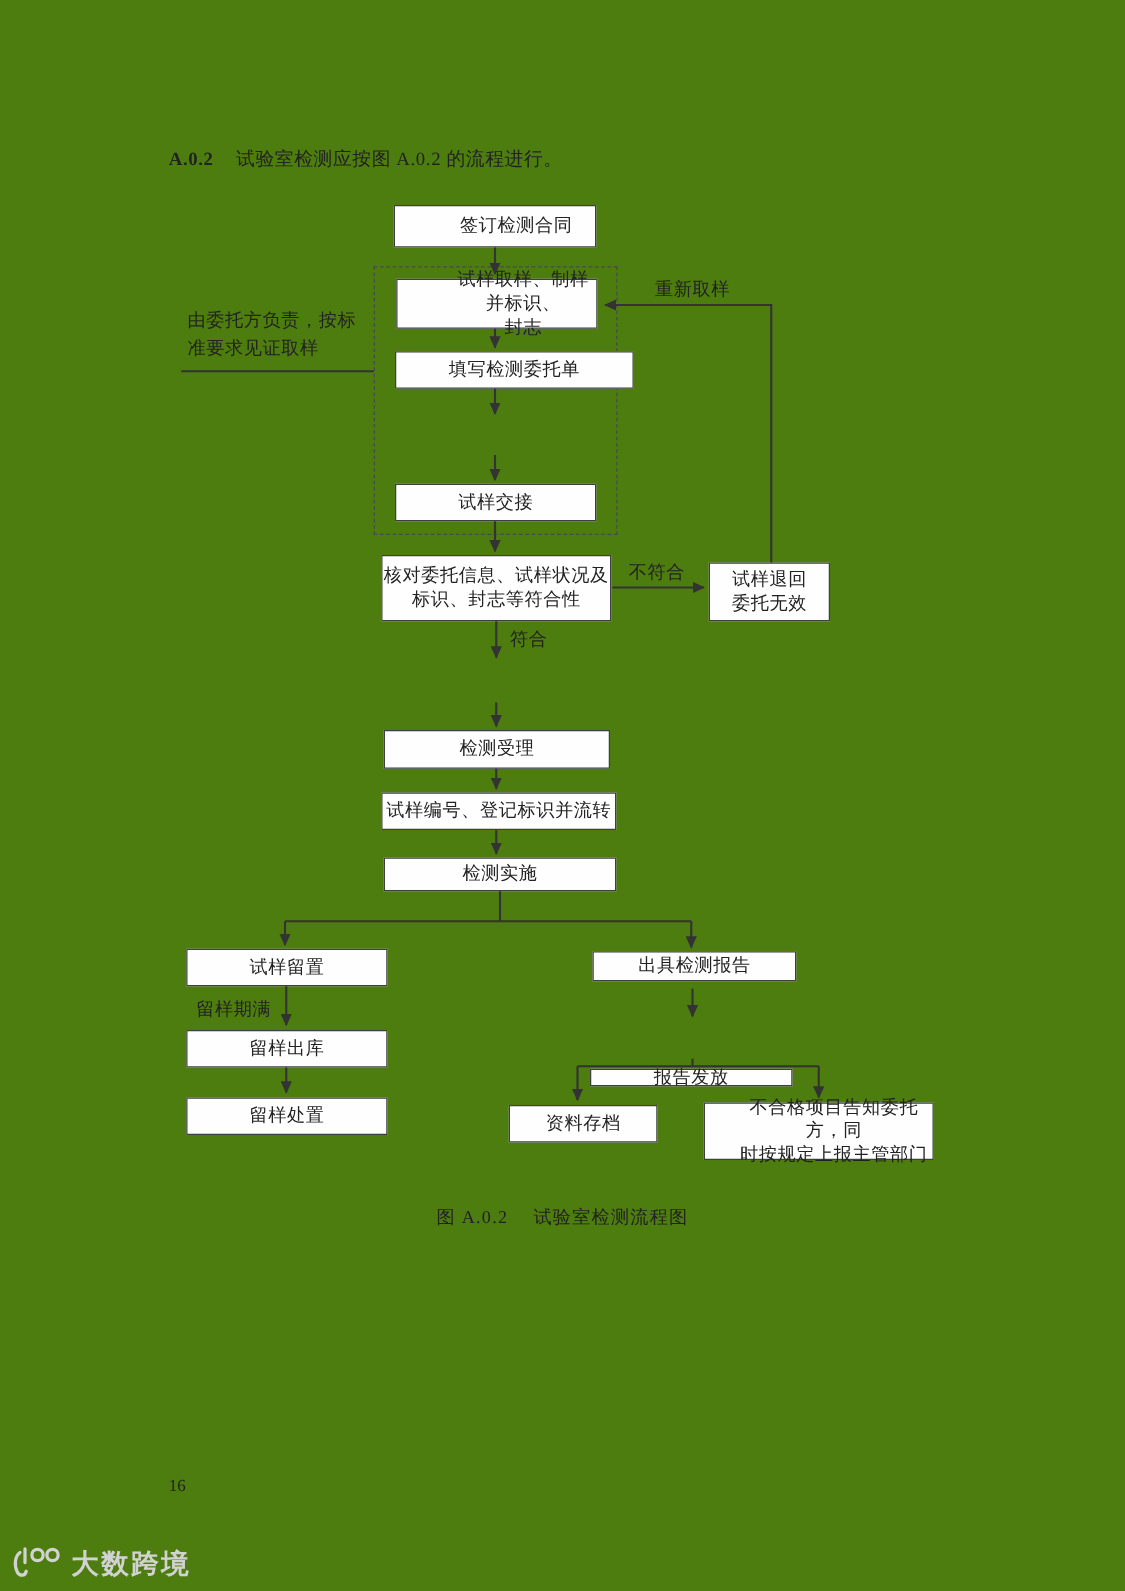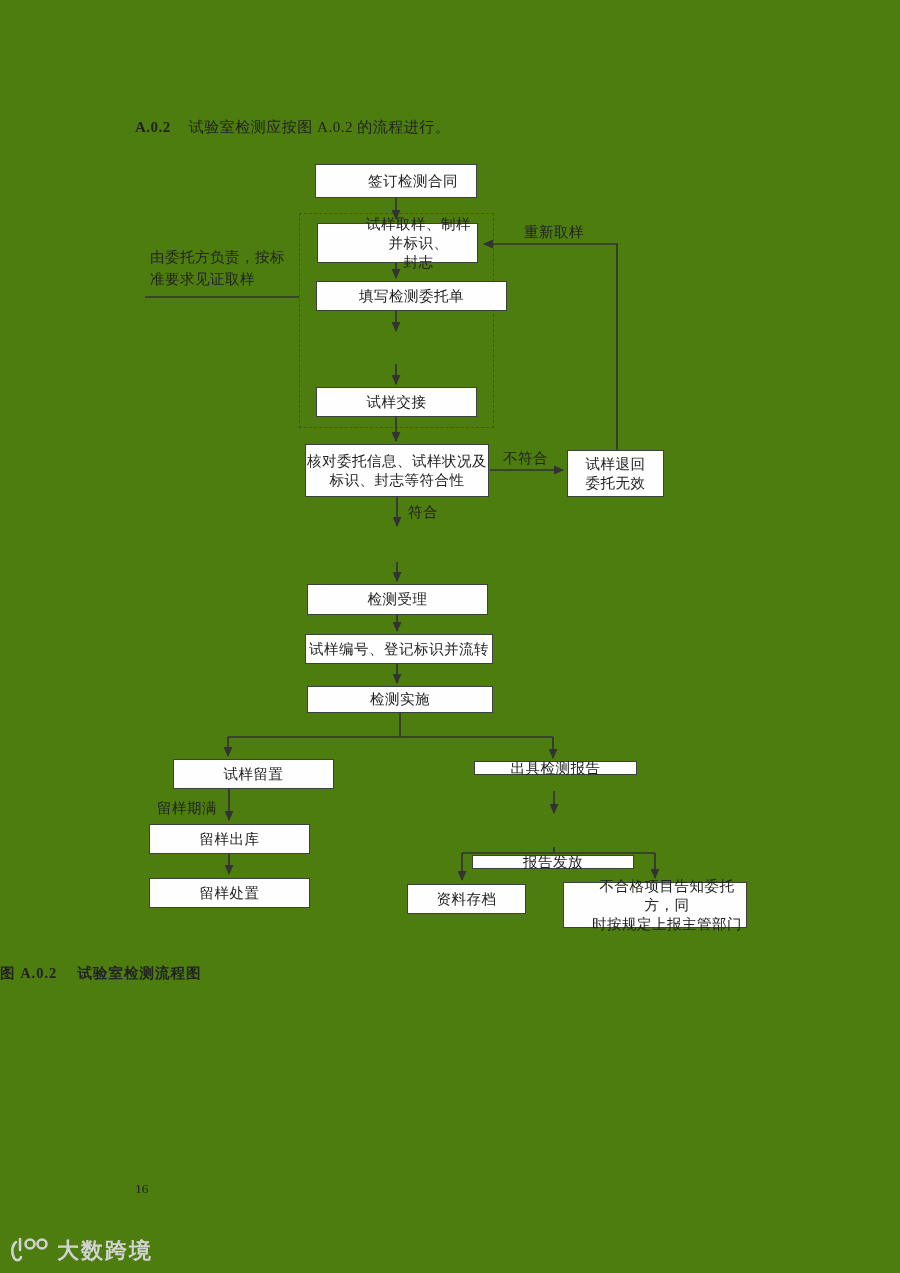--- a/index.html
+++ b/index.html
@@ -39,21 +39,21 @@
     font-size:14.5px;letter-spacing:0.5px;
     white-space:pre-line;line-height:22px;
     z-index:3;
   }
   svg.connectors{
     position:absolute;left:0;top:0;
     z-index:4;pointer-events:none;
   }
   .caption{
     position:absolute;left:0;top:964px;width:900px;
-    font-weight:bold;font-size:14.5px;letter-spacing:1px;
+    text-align:center;font-weight:normal;font-size:14.5px;letter-spacing:1px;
   }
   .page-number{
     position:absolute;left:135px;top:1181px;
     font-size:13.5px;
   }
   .watermark{
     position:absolute;left:8px;top:1236px;
     display:flex;align-items:center;gap:5px;
     color:#d2d2d2;
     font-family:"Liberation Sans","DejaVu Sans",sans-serif;
@@ -76,24 +76,24 @@
 封志</div>
   <div class="node" style="left:316px;top:281px;width:191px;height:30px;">填写检测委托单</div>
   <div class="node" style="left:316px;top:387px;width:161px;height:30px;">试样交接</div>
   <div class="node" style="left:305px;top:444px;width:184px;height:53px;">核对委托信息、试样状况及
 标识、封志等符合性</div>
   <div class="node" style="left:567px;top:450px;width:97px;height:47px;">试样退回
 委托无效</div>
   <div class="node" style="left:307px;top:584px;width:181px;height:31px;">检测受理</div>
   <div class="node" style="left:307px;top:686px;width:186px;height:27px;">检测实施</div>
   <div class="node" style="left:305px;top:634px;width:188px;height:30px;">试样编号、登记标识并流转</div>
-  <div class="node" style="left:149px;top:759px;width:161px;height:30px;margin-left:24px;">试样留置</div>
+  <div class="node" style="left:149px;top:759px;width:161px;height:30px;">试样留置</div>
   <div class="node" style="left:149px;top:824px;width:161px;height:30px;">留样出库</div>
   <div class="node" style="left:149px;top:878px;width:161px;height:30px;">留样处置</div>
-  <div class="node" style="left:474px;top:761px;width:163px;height:14px;">出具检测报告</div>
+  <div class="node" style="left:474px;top:761px;width:163px;height:24px;">出具检测报告</div>
   <div class="node" style="left:472px;top:817px;width:162px;height:14px;margin-top:38px;">报告发放</div>
   <div class="node" style="left:407px;top:884px;width:119px;height:30px;">资料存档</div>
   <div class="node" style="left:563px;top:882px;width:184px;height:46px;padding-left:24px;">不合格项目告知委托方，同
 时按规定上报主管部门</div>
 
   <div class="flow-label" style="left:150px;top:246px;">由委托方负责，按标
 准要求见证取样</div>
   <div class="flow-label" style="left:524px;top:221px;">重新取样</div>
   <div class="flow-label" style="left:503px;top:447px;">不符合</div>
   <div class="flow-label" style="left:408px;top:501px;">符合</div>

